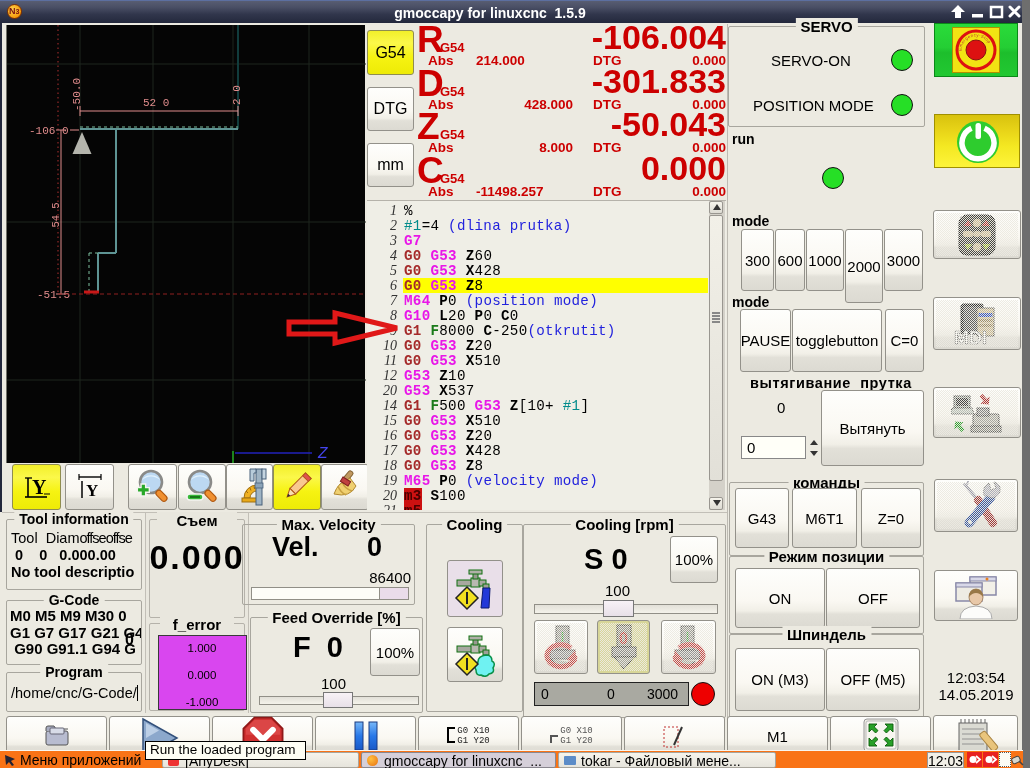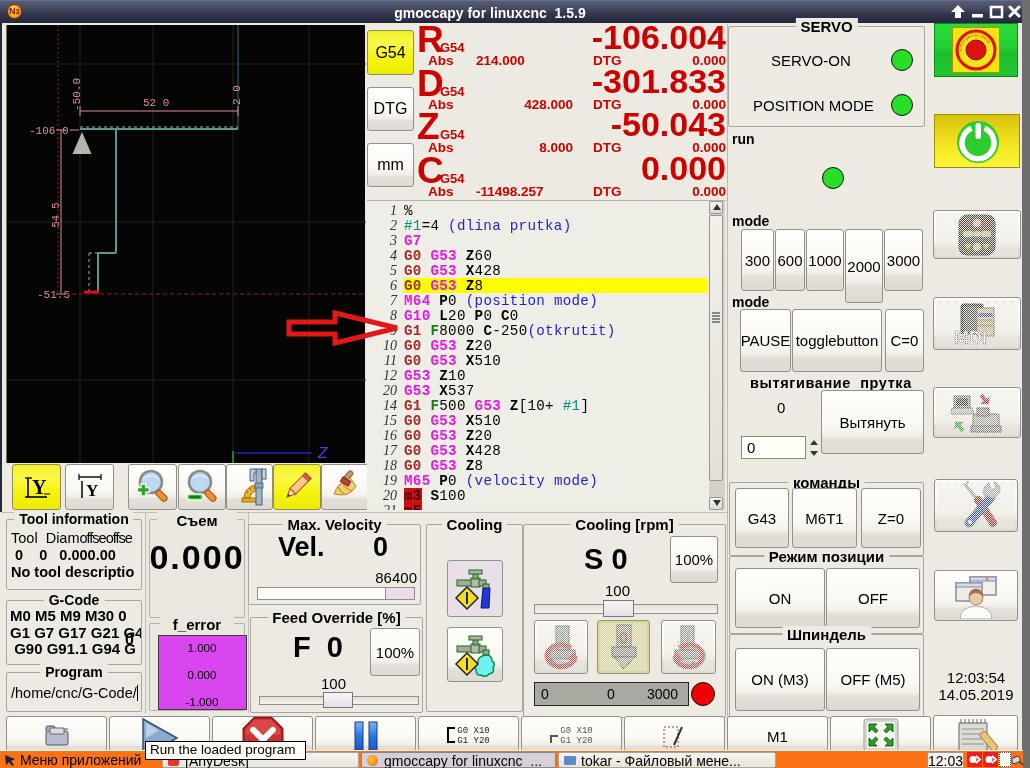--- a/index.html
+++ b/index.html
@@ -319,21 +319,21 @@
 <div class="btn" style="left:792px;top:309px;width:90px;height:63px">togglebutton</div>
 <div class="btn" style="left:885px;top:309px;width:39px;height:63px">C=0</div>
 <span class="blbl" style="left:750px;top:375px;font-size:14.5px;letter-spacing:0.6px">вытягивание&nbsp; прутка</span>
 <span class="abs" style="left:777px;top:399px;font-size:15px">0</span>
 <div class="abs" style="left:741px;top:436px;width:65px;height:23px;background:#FFFFF8;border:1px solid #888;font-size:15px;padding:2px 0 0 5px">0</div>
 <div class="abs" style="left:809px;top:438px;width:12px;height:20px">
 <svg width="12" height="20">
       <polygon points="5,2 9,7 1,7" fill="#333"></polygon>
       <polygon points="5,18 9,13 1,13" fill="#333"></polygon>
     </svg></div>
-<div class="btn" style="left:821px;top:390px;width:103px;height:64px">Вытянуть</div>
+<div class="btn" style="left:821px;top:390px;width:103px;height:76px">Вытянуть</div>
 <div class="frame" style="left:729px;top:482px;width:195px;height:74px">
 <span class="flbl" style="font-size:15px">команды</span>
 <div class="btn" style="left:5px;top:5px;width:54px;height:60px">G43</div>
 <div class="btn" style="left:62px;top:5px;width:65px;height:60px">M6T1</div>
 <div class="btn" style="left:131px;top:5px;width:60px;height:60px">Z=0</div>
 </div>
 <div class="frame" style="left:729px;top:556px;width:195px;height:78px">
 <span class="flbl" style="font-size:15px">Режим позиции</span>
 <div class="btn" style="left:5px;top:11px;width:90px;height:60px">ON</div>
 <div class="btn" style="left:96px;top:11px;width:94px;height:60px">OFF</div>
@@ -465,21 +465,21 @@
 <div class="frame" style="left:149px;top:519px;width:96px;height:99px;border-color:#B5B2AA"></div>
 <div class="frame" style="left:149px;top:623px;width:96px;height:88px;border-color:#B5B2AA"></div>
 <div class="abs" style="left:157px;top:512px;width:80px;text-align:center;font-weight:bold;font-size:15px;background:#E9E7DE">Съем</div>
 <div class="abs" style="left:145px;top:538px;width:104px;text-align:center;font-weight:bold;font-size:34px;letter-spacing:2px">0.000</div>
 <div class="abs" style="left:160px;top:616px;width:74px;text-align:center;font-weight:bold;font-size:15px;background:#E9E7DE">f_error</div>
 <div class="abs" style="left:158px;top:635px;width:89px;height:75px;background:#d946ef;border:1px solid #3A3A3A">
 <div class="abs" style="left:0;top:6px;width:86px;text-align:center;font-size:11.5px">1.000</div>
 <div class="abs" style="left:0;top:33px;width:86px;text-align:center;font-size:11.5px">0.000</div>
 <div class="abs" style="left:0;top:60px;width:86px;text-align:center;font-size:11.5px">-1.000</div>
 </div>
-<div class="frame" style="left:248px;top:524px;width:173px;height:81px">
+<div class="frame" style="left:242px;top:524px;width:173px;height:81px">
 <span class="flbl" style="font-size:15px">Max. Velocity</span>
 <div class="abs" style="left:29px;top:7px;font-size:27px;font-weight:bold">Vel.</div>
 <div class="abs" style="left:124px;top:7px;font-size:27px;font-weight:bold">0</div>
 <div class="abs" style="left:84px;top:44px;width:84px;text-align:right;font-size:15px">86400</div>
 <div class="abs" style="left:8px;top:62px;width:158px;height:13px;background:#FDFDF8;border:1px solid #918F87">
 <div class="abs" style="left:127px;top:0px;width:29px;height:11px;background:#EADCEA;border-left:1px solid #918F87"></div>
 </div>
 </div>
 <div class="frame" style="left:250px;top:617px;width:173px;height:96px">
 <span class="flbl" style="font-size:15px">Feed Override [%]</span>

